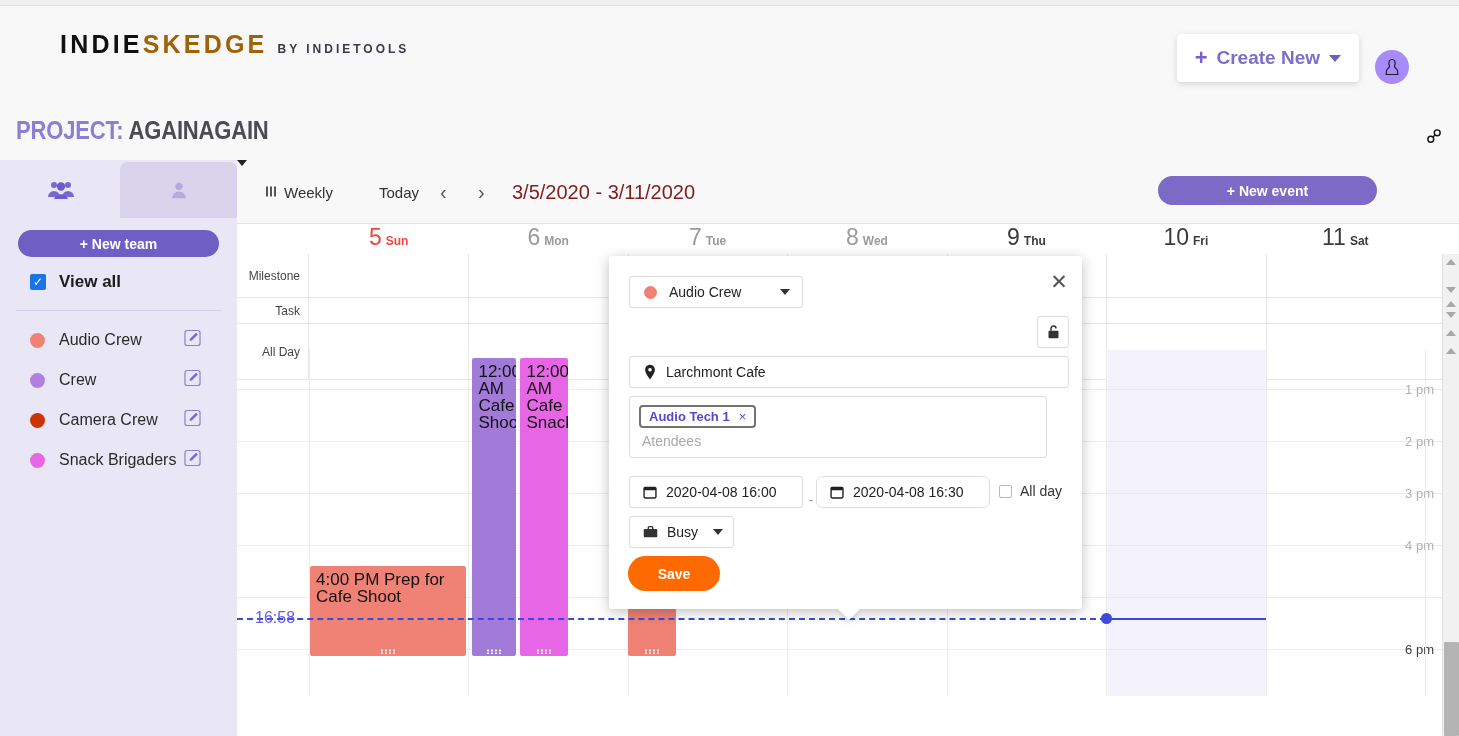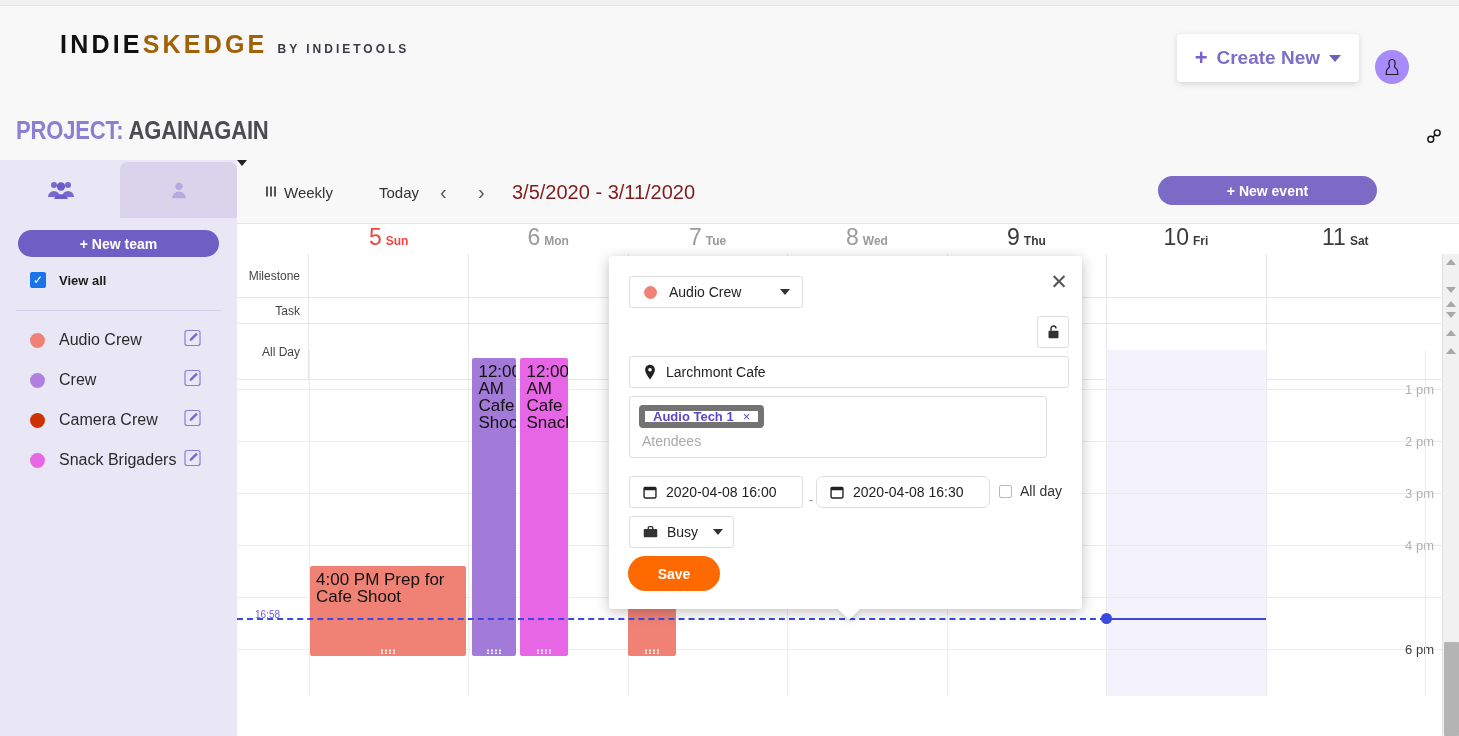--- a/index.html
+++ b/index.html
@@ -81,21 +81,21 @@
     position:absolute; top: 70px; left: 18px; width: 201px; height: 27px;
     background: #6f5fc5; color:#fff; border:none; border-radius: 14px;
     font-size: 14px; font-weight: bold; cursor:pointer;
     display:flex; align-items:center; justify-content:center; gap:5px;
   }
   .viewall { position:absolute; top:112px; left: 30px; display:flex; align-items:center; gap:13px; cursor:pointer;}
   .cb {
     width:16px;height:16px;border-radius:2px;background:#1a73e8;
     display:flex;align-items:center;justify-content:center;color:#fff;font-size:12px;line-height:1;
   }
-  .viewall .t { font-size:13px; font-weight:bold; color:#1c1c1c;}
+  .viewall .t { font-size:17px; font-weight:bold; color:#1c1c1c;}
   .divider { position:absolute; top:150px; left:16px; width:205px; height:1px; background:#d3cde6;}
 
   .team-list { position:absolute; top:160px; left:0; width:237px;}
   .team-row { position:relative; height:40px; display:flex; align-items:center; padding-left:30px;}
   .dot { width:15px;height:15px;border-radius:50%;flex:none;}
   .team-name { font-size:16px; color:#2a2a2a; margin-left:14px;}
   .edit-ic { position:absolute; right:35px; top:50%; transform:translateY(-50%); cursor:pointer;}
 
   
   .cal { position:absolute; left:237px; top:160px; width:1222px; height:576px; background:#fff;}
@@ -143,21 +143,21 @@
     position:absolute; border-radius:2px; padding:5px 6px 0 6px;
     font-size:17px; line-height:17px; color:#111; overflow:hidden; cursor:pointer;
   }
   .ev-handle { position:absolute; bottom:2px; left:50%; transform:translateX(-50%); width:16px; height:5px;
     background-image: radial-gradient(circle, rgba(255,255,255,.95) 1px, transparent 1.2px);
     background-size: 4px 3px; }
 
   .nowline { position:absolute; height:0; border-top:2px dashed #3b49df; left:0; }
   .nowline.solid { border-top:2px solid #3b49df; border-bottom:none;}
   .nowdot { position:absolute; width:11px;height:11px;border-radius:50%;background:#3b49df;}
-  .nowlbl { position:absolute; font-size:10px; color:#6b5ce7; }
+  .nowlbl { position:absolute; font-size:16px; color:#6b5ce7; }
 
   
   .sb-track { position:absolute; right:0; width:17px; background:#f1f1f1; border-left:1px solid #e0e0e0;}
   .sb-arrow-up { width:0;height:0;border-left:5px solid transparent;border-right:5px solid transparent;border-bottom:6px solid #a8a8a8; position:absolute; left:3px;}
   .sb-arrow-dn { width:0;height:0;border-left:5px solid transparent;border-right:5px solid transparent;border-top:6px solid #a8a8a8; position:absolute; left:3px;}
   .sb-thumb { position:absolute; right:0; width:15px; background:#b4b4b4; border-radius:1px;}
 
   
   .popup {
     position:absolute; left:609px; top:256px; width:473px; height:353px;
@@ -174,21 +174,21 @@
   .fld { position:absolute; border:1px solid #ddd; border-radius:3px; background:#fff;
          display:flex; align-items:center; font-size:14px; color:#222; }
   .fld .ic { margin:0 9px 0 13px; display:flex; align-items:center;}
   .teamdd { left:20px; top:20px; width:174px; height:32px; cursor:pointer;}
   .teamdd .dot2 { width:13px;height:13px;border-radius:50%; margin:0 12px 0 14px;}
   .teamdd .dd { position:absolute; right:12px; width:0;height:0;border-left:5px solid transparent;border-right:5px solid transparent;border-top:6px solid #333;}
   .titlefld { left:20px; top:60px; width:400px; height:32px;}
   .lockbtn { left:428px; top:60px; width:32px; height:32px; justify-content:center; cursor:pointer;}
   .locfld { left:20px; top:100px; width:440px; height:32px;}
   .attbox { position:absolute; left:20px; top:140px; width:418px; height:62px; border:1px solid #ddd; border-radius:3px; background:#fff;}
-  .chip { position:absolute; left:9px; top:8px; height:23px; border:6px solid #737373; border-radius:4px;
+  .chip { position:absolute; left:9px; top:8px; height:23px; border:2px solid #737373; border-radius:4px;
           display:flex; align-items:center; gap:9px; padding:0 8px; color:#5b49c4; font-size:13px; font-weight:bold; cursor:pointer;}
   .chip .x { font-size:13px; font-weight:normal; color:#5b49c4;}
   .attph { position:absolute; left:12px; top:36px; font-size:14px; color:#aaa; }
   .datefld1 { left:20px; top:220px; width:174px; height:32px;}
   .dash { position:absolute; left:200px; top:236px; color:#888; font-size:13px;}
   .datefld2 { left:207px; top:220px; width:174px; height:32px;border-radius:7px;}
   .alldaywrap { position:absolute; left:390px; top:227px; display:flex; align-items:center; gap:8px; cursor:pointer;}
   .cb2 { width:13px;height:13px;border:1px solid #b9b9b9; border-radius:2px; background:#fff;}
   .alldaywrap span { font-size:14px; color:#333;}
   .busyfld { left:20px; top:260px; width:105px; height:32px; cursor:pointer;}

